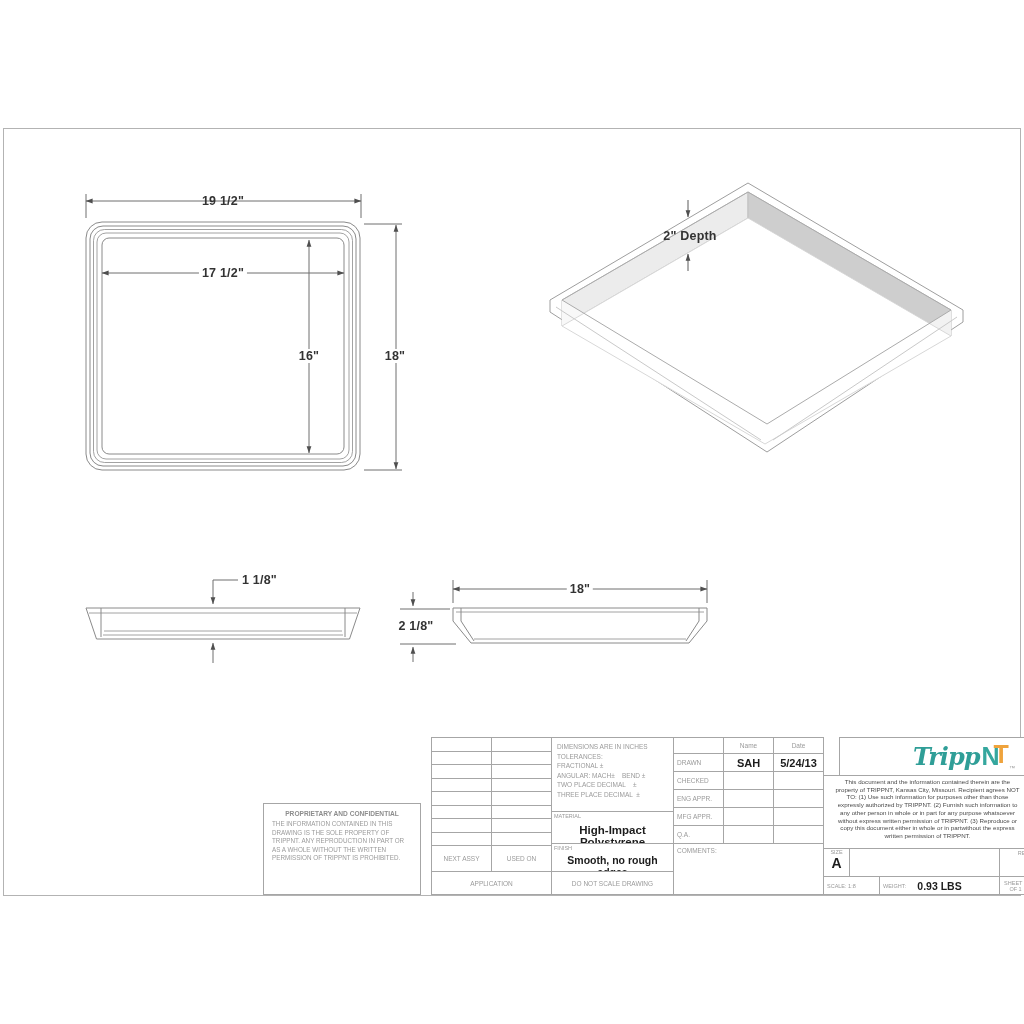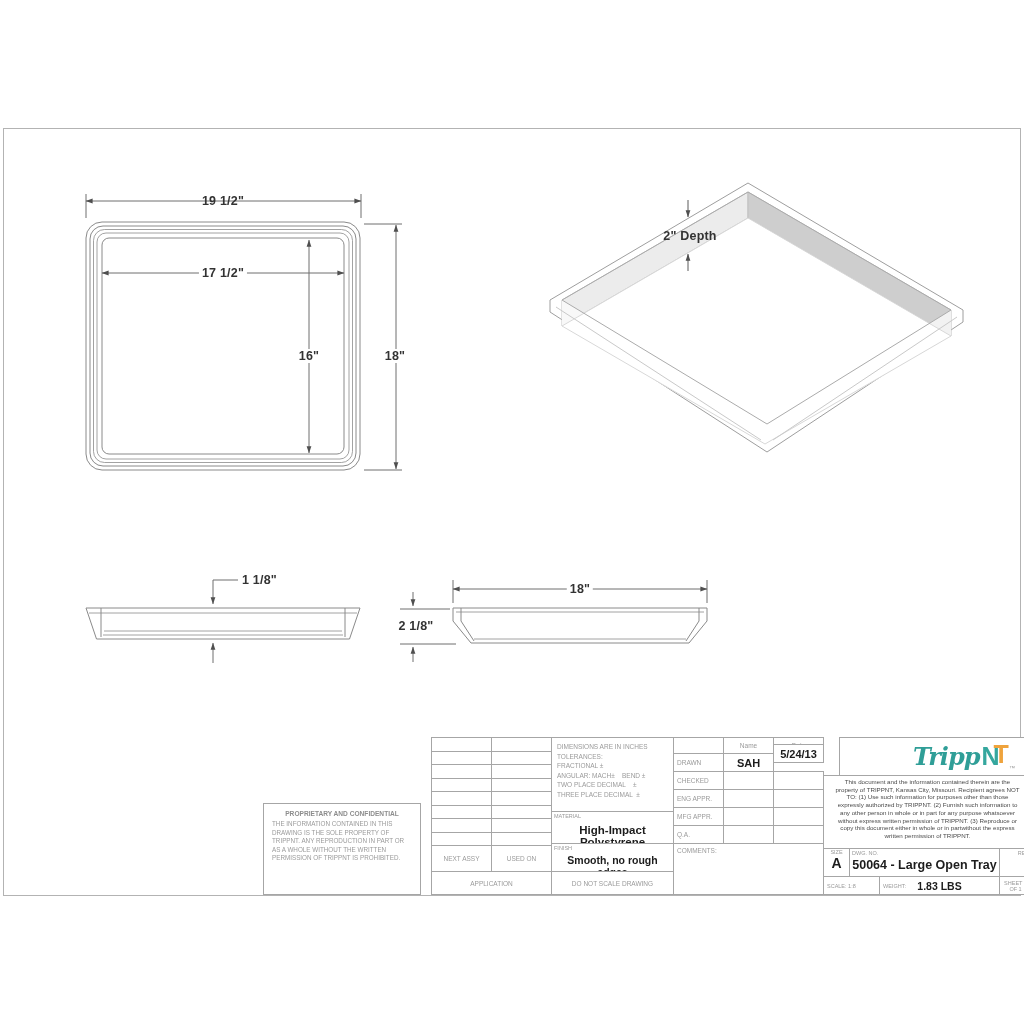--- a/index.html
+++ b/index.html
@@ -170,21 +170,21 @@
       <div class="val" style="font-size:10.5px;text-align:center;margin-top:10px;">Smooth, no rough edges</div>
     </div>
     <div class="cell cc tiny" style="left:120px;top:134px;width:123px;height:24px;">DO NOT SCALE DRAWING</div>
 
     <div class="cell" style="left:242px;top:0;width:51px;height:17px;"></div>
     <div class="cell cc tiny" style="left:292px;top:0;width:51px;height:17px;">Name</div>
     <div class="cell cc tiny" style="left:342px;top:0;width:51px;height:17px;">Date</div>
 
     <div class="cell tiny" style="left:242px;top:16px;width:51px;height:19px;padding:5px 0 0 3px;">DRAWN</div>
     <div class="cell cc val" style="left:292px;top:16px;width:51px;height:19px;font-size:11px;">SAH</div>
-    <div class="cell cc val" style="left:342px;top:7px;width:51px;height:19px;font-size:11px;">5/24/13</div>
+    <div class="cell cc val" style="left:342px;top:16px;width:51px;height:19px;font-size:11px;">5/24/13</div>
 
     <div class="cell tiny" style="left:242px;top:34px;width:51px;height:19px;padding:5px 0 0 3px;">CHECKED</div>
     <div class="cell" style="left:292px;top:34px;width:51px;height:19px;"></div>
     <div class="cell" style="left:342px;top:34px;width:51px;height:19px;"></div>
 
     <div class="cell tiny" style="left:242px;top:52px;width:51px;height:19px;padding:5px 0 0 3px;">ENG APPR.</div>
     <div class="cell" style="left:292px;top:52px;width:51px;height:19px;"></div>
     <div class="cell" style="left:342px;top:52px;width:51px;height:19px;"></div>
 
     <div class="cell tiny" style="left:242px;top:70px;width:51px;height:19px;padding:5px 0 0 3px;">MFG APPR.</div>
@@ -206,29 +206,25 @@
       </div>
     </div>
     <div class="cell" style="left:392px;top:38px;width:209px;height:74px;">
       <div id="legal-text">This document and the information contained therein are the property of TRIPPNT, Kansas City, Missouri. Recipient agrees NOT TO: (1) Use such information for purposes other than those expressly authorized by TRIPPNT. (2) Furnish such information to any other person in whole or in part for any purpose whatsoever without express written permission of TRIPPNT. (3) Reproduce or copy this document either in whole or in partwithout the express written permission of TRIPPNT.</div>
     </div>
 
     <div class="cell" style="left:392px;top:111px;width:27px;height:29px;">
       <div class="tinier" style="text-align:center;">SIZE</div>
       <div class="val" style="font-size:14px;text-align:center;">A</div>
     </div>
-    <div class="cell" style="left:418px;top:111px;width:151px;height:29px;">
-      <span class="lbl-corner tinier">DWG.  NO.</span>
-      <div class="val" style="font-size:12.5px;text-align:center;margin-top:9px;">50064 - Large Open Tray</div>
-    </div>
     <div class="cell" style="left:568px;top:111px;width:33px;height:29px;">
       <span class="tinier" style="position:absolute;right:2px;top:1px;">REV</span>
     </div>
 
     <div class="cell tinier" style="left:392px;top:139px;width:57px;height:19px;padding:6px 0 0 3px;">SCALE: 1:8</div>
     <div class="cell" style="left:448px;top:139px;width:121px;height:19px;">
       <span class="tinier" style="position:absolute;left:3px;top:6px;">WEIGHT:</span>
-      <div class="val" style="font-size:10.5px;text-align:center;margin-top:3px;">1.83 LBS</div>
+      <div class="val" style="font-size:10.5px;text-align:center;margin-top:3px;">0.93 LBS</div>
     </div>
     <div class="cell cc tinier" style="left:568px;top:139px;width:33px;height:19px;">SHEET 1 OF 1</div>
 
   </div>
 </div>
 
 </body></html>

